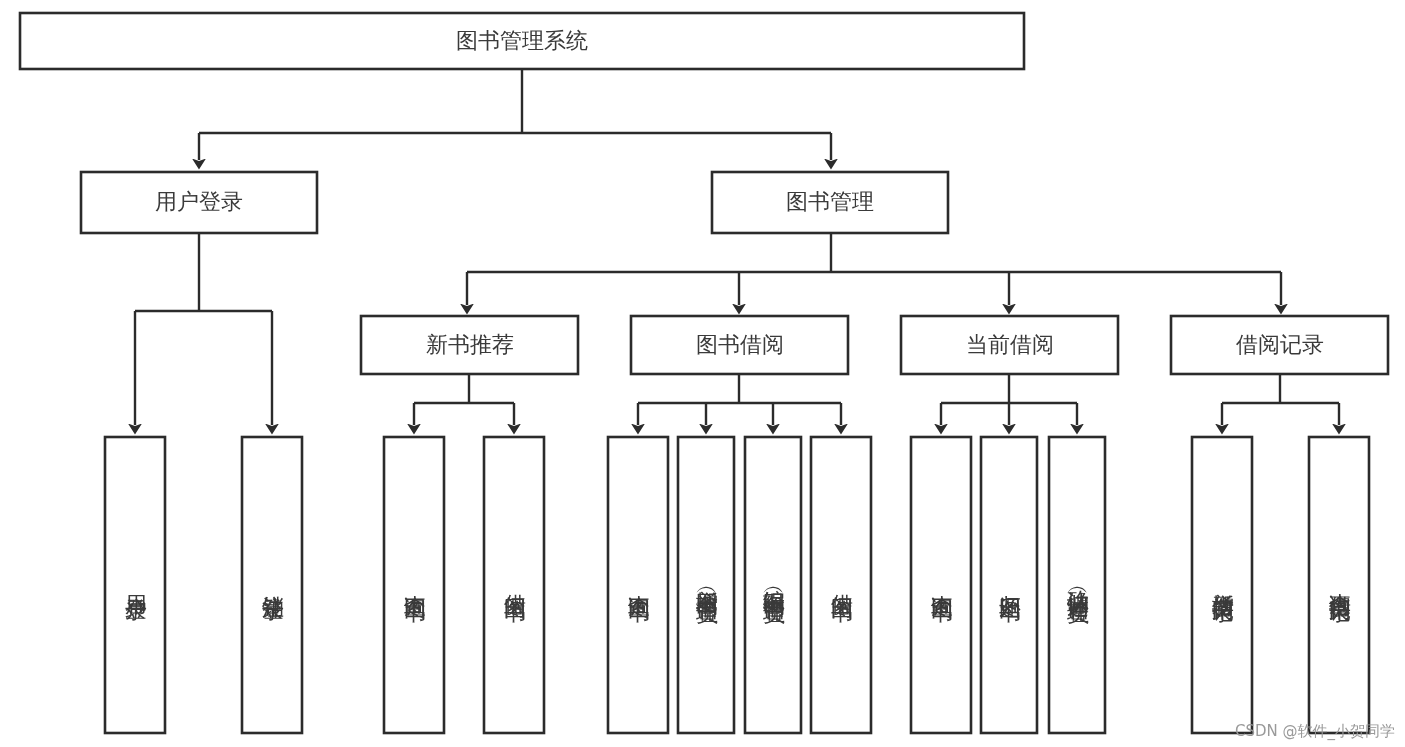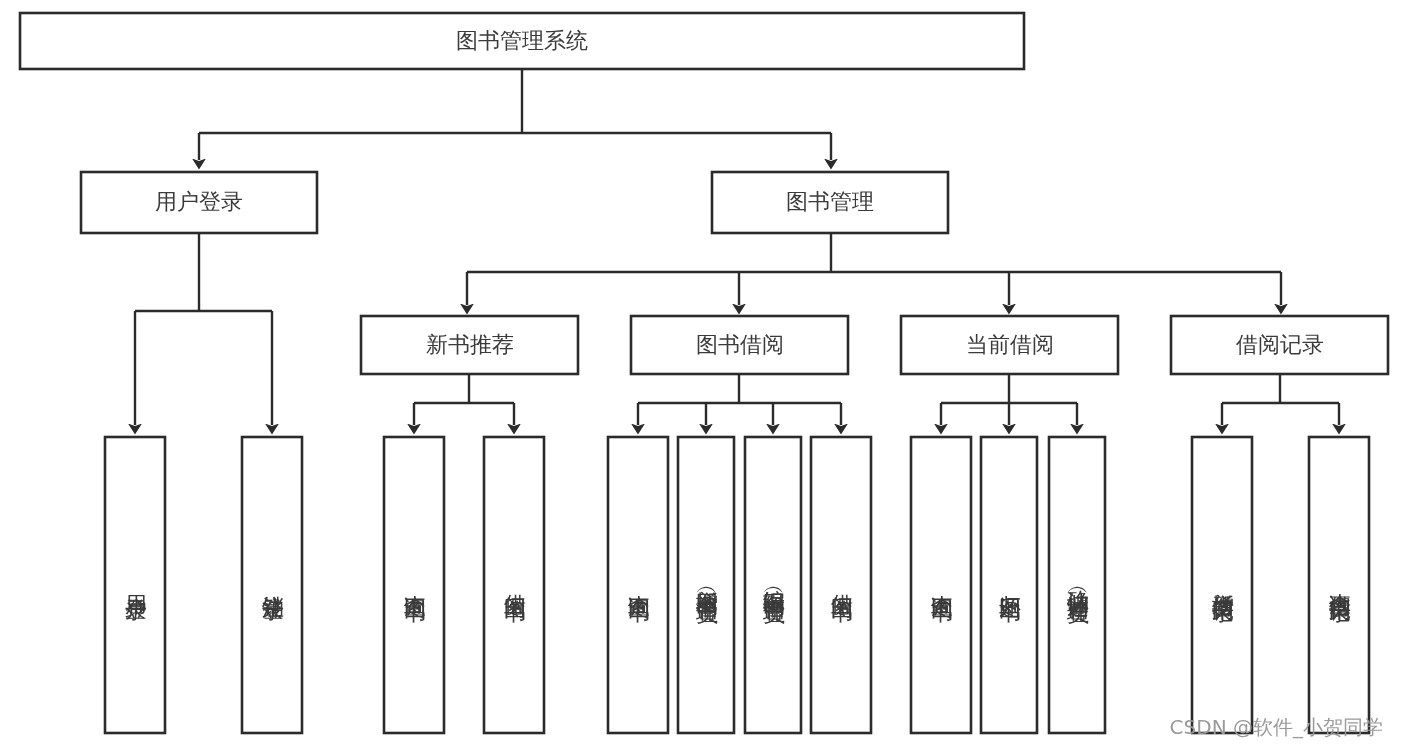--- a/index.html
+++ b/index.html
@@ -41,24 +41,24 @@
     letter-spacing: 2px;
   }
   .edge-line {
     stroke: #2b2b2b;
     stroke-width: 2.4;
     fill: none;
   }
   .edge-arrow { fill: #2b2b2b; }
   .watermark {
     position: absolute;
-    right: 22px;
+    right: 10px;
     bottom: 6px;
     font-family: "DejaVu Sans", "Liberation Sans", sans-serif;
-    font-size: 20px;
+    font-size: 15px;
     color: #9a9a9a;
     white-space: nowrap;
     pointer-events: none;
   }
 </style>
 </head>
 <body>
 
 <svg id="diagram" viewBox="0 0 1405 747" xmlns="http://www.w3.org/2000/svg">
 

